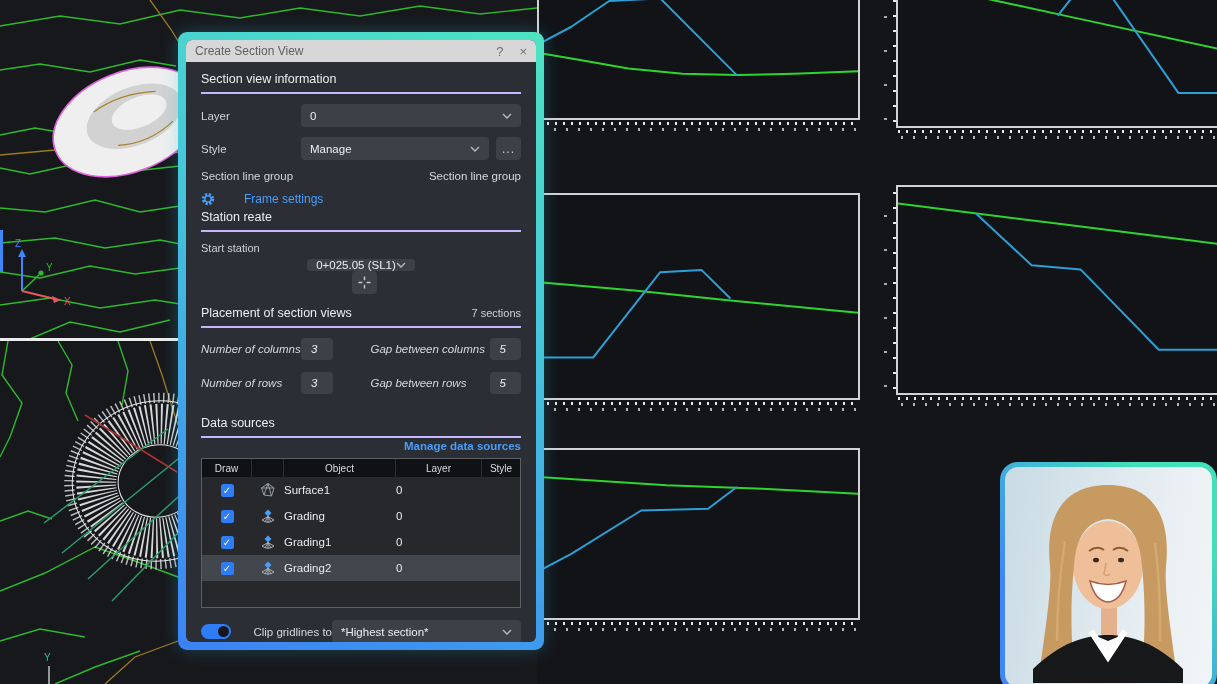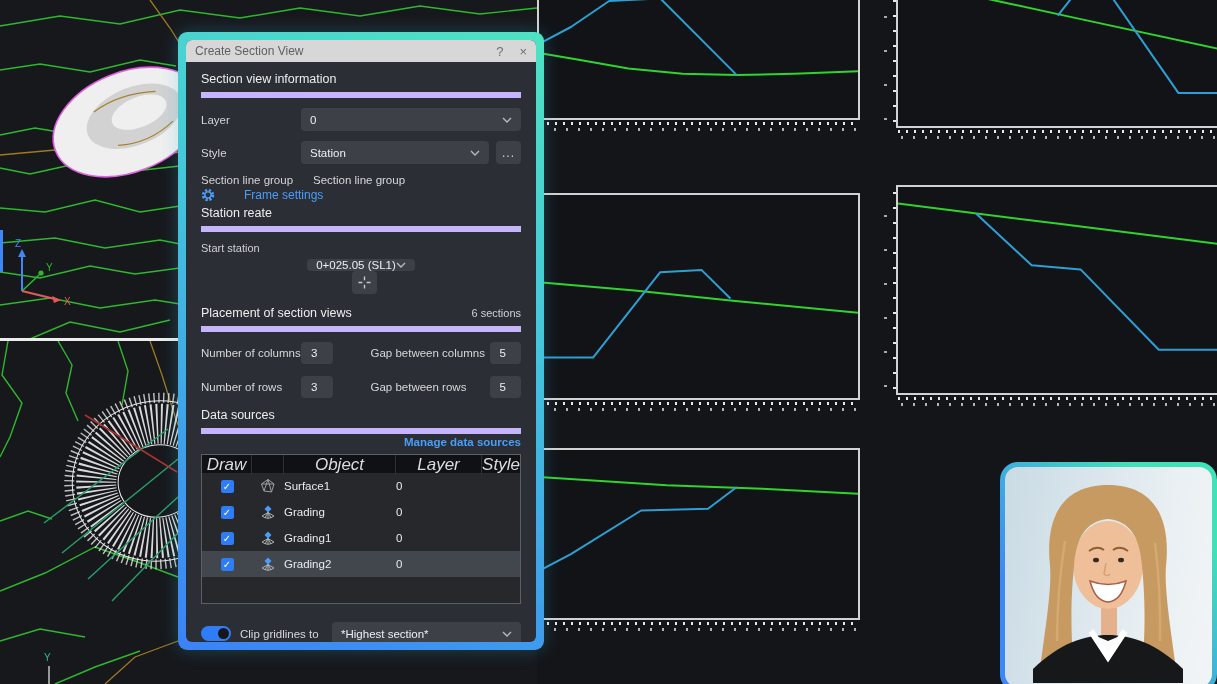--- a/index.html
+++ b/index.html
@@ -37,59 +37,59 @@
   }
   .dialog { width:100%; height:100%; border-radius:6px; overflow:hidden;
     display:flex; flex-direction:column; background:#2b2e34; }
   .titlebar { flex:none; height:22px; background:#d7d7d7; color:#606060;
     display:flex; align-items:center; padding:0 9px; font-size:12px; }
   .titlebar .sp { flex:1; }
   .tb-btn { color:#707070; font-size:13px; margin-left:16px; cursor:default; }
   .dbody { flex:1; padding:10px 15px 12px; display:flex; flex-direction:column;
     font-size:11.5px; color:#d6d8da; }
   .sec-h { font-size:12.5px; color:#ecedef; padding-bottom:6px;
-    border-bottom:6px solid #c4b5fd; margin-bottom:10px;
+    border-bottom:2px solid #c4b5fd; margin-bottom:10px;
     display:flex; align-items:baseline; }
   .sec-h .right { margin-left:auto; font-size:11px; color:#cfd1d4; font-weight:normal; }
   .frow { display:flex; align-items:center; margin-bottom:10px; }
   .flabel { width:100px; flex:none; color:#d2d4d7; }
   .select { flex:1; height:23px; background:#3d4147; border-radius:4px;
     display:flex; align-items:center; padding:0 9px; color:#eceef0; min-width:0; }
   .select .chev { margin-left:auto; display:flex; }
   .sq-btn { flex:none; width:25px; height:23px; margin-left:7px; background:#3d4147;
     border-radius:4px; display:flex; align-items:center; justify-content:center;
     color:#cfd1d4; font-size:12px; letter-spacing:1px; }
   .link { color:#4a9df8; display:flex; align-items:center; gap:6px; }
   .fs-row { margin:2px 0 4px; font-size:12px;gap:29px; }
   .sta-cols { display:flex; gap:0; }
   .sta-col { flex:1; min-width:0; }
   .sta-lab { font-size:11px; color:#cfd1d4; margin-bottom:5px; }
   .sta-sel { display:flex; align-items:center; margin-bottom:12px;flex-direction:column; }
-  .place-row { display:flex; align-items:center; margin-bottom:12px; }
+  .place-row { display:flex; align-items:center; margin-bottom:12px;font-style:italic; }
   .pl1 { width:100px; flex:none; }
   .pl2 { width:119px; flex:none; margin-left:38px; }
   .pin { width:38px; height:22px; background:#3d4147; border-radius:4px;
     display:flex; align-items:center; padding-left:10px; color:#eceef0; }
   .manage { display:flex; justify-content:flex-end; margin:-4px 0 6px; font-size:11.5px;font-weight:bold; }
   
   .ds-table { border:1px solid #5c5f64; background:#26282c; height:150px;
     display:flex; flex-direction:column; margin-bottom:10px; }
   .t-head { flex:none; display:grid; grid-template-columns:50px 32px 112px 86px 1fr;
     background:#0f1114; color:#dadcde; height:18px; align-items:center;
-    font-size:17px; text-align:center;font-style:italic; }
+    font-size:10px; text-align:center; }
   .t-head span { border-right:1px solid #2c2f34; height:100%;
     display:flex; align-items:center; justify-content:center; }
   .t-head span:last-child { border-right:none; }
   .t-row { flex:none; display:grid; grid-template-columns:50px 32px 112px 86px 1fr;
     height:26px; align-items:center; font-size:11.5px; color:#e8eaec; }
   .t-row.selected { background:#42464d; }
   .t-row .cc { display:flex; justify-content:center; }
   .checkbox { width:13px; height:13px; background:#2f7df6; border-radius:2.5px;
     color:#fff; font-size:10px; line-height:13px; text-align:center; }
-  .clip-row { display:flex; align-items:center; margin:8px 0 12px; }
+  .clip-row { display:flex; align-items:center; margin:2px 0 12px;text-align:right; }
   .toggle { flex:none; width:30px; height:15px; border-radius:8px; background:#2f7df6;
     position:relative; margin-right:9px; }
   .toggle .knob { position:absolute; right:2px; top:2px; width:11px; height:11px;
     border-radius:50%; background:#15171a; }
   .clip-lab { width:92px; flex:none; }
   .btn-row { margin-top:auto; display:flex; justify-content:flex-end; gap:10px; }
   .btn { height:24px; border-radius:13px; display:flex; align-items:center;
     font-size:12px; color:#fff; padding:0 17px; }
   .btn.primary { background:#2a6df4; }
   .btn.ghost { border:1px solid #989ba0; background:transparent; }
@@ -266,31 +266,31 @@
             <svg width="10" height="6">
                 <path d="M1 1l4 4 4-4" stroke="#b5b8bc" stroke-width="1.4" fill="none"></path>
               </svg>
           </span>
         </div>
       </div>
 
       <div class="frow">
         <span class="flabel">Style</span>
         <div class="select">
-          <span>Station</span>
+          <span>Manage</span>
           <span class="chev">
             <svg width="10" height="6">
                 <path d="M1 1l4 4 4-4" stroke="#b5b8bc" stroke-width="1.4" fill="none"></path>
               </svg>
           </span>
         </div>
         <div class="sq-btn">...</div>
       </div>
 
-      <div class="frow" style="margin-bottom:0;">
+      <div class="frow" style="margin-bottom:8px;justify-content:space-between;">
         <span class="flabel" style="width:112px">Section line group</span>
         <span>Section line group</span>
       </div>
 
       <div class="link fs-row">
         <span style="display:flex;">
           <svg width="14" height="14" viewBox="0 0 14 14">
             <circle cx="7" cy="7" r="4.6" fill="none" stroke="#4a9df8" stroke-width="3.2" stroke-dasharray="2.1 1.55"></circle>
             <circle cx="7" cy="7" r="3.1" fill="#2b2e34"></circle>
             <circle cx="7" cy="7" r="3.1" fill="none" stroke="#4a9df8" stroke-width="1.4"></circle>
@@ -319,30 +319,30 @@
               <svg width="13" height="13" viewBox="0 0 14 14">
                   <path d="M7 0.5v4.2 M7 9.3v4.2 M0.5 7h4.2 M9.3 7h4.2" stroke="#c8cacc" stroke-width="1.5"></path>
                 </svg>
             </div>
           </div>
         </div>
       </div>
 
       <div class="sec-h">
         <span>Placement of section views</span>
-        <span class="right">6 sections</span>
+        <span class="right">7 sections</span>
       </div>
 
       <div class="place-row">
         <span class="pl1">Number of columns</span>
         <div class="pin">3</div>
         <span class="pl2">Gap between columns</span>
         <div class="pin">5</div>
       </div>
-      <div class="place-row" style="margin-bottom:10px;">
+      <div class="place-row" style="margin-bottom:22px;">
         <span class="pl1">Number of rows</span>
         <div class="pin">3</div>
         <span class="pl2">Gap between rows</span>
         <div class="pin">5</div>
       </div>
 
       <div class="sec-h" style="margin-bottom:6px;">
         <span>Data sources</span>
       </div>
 

